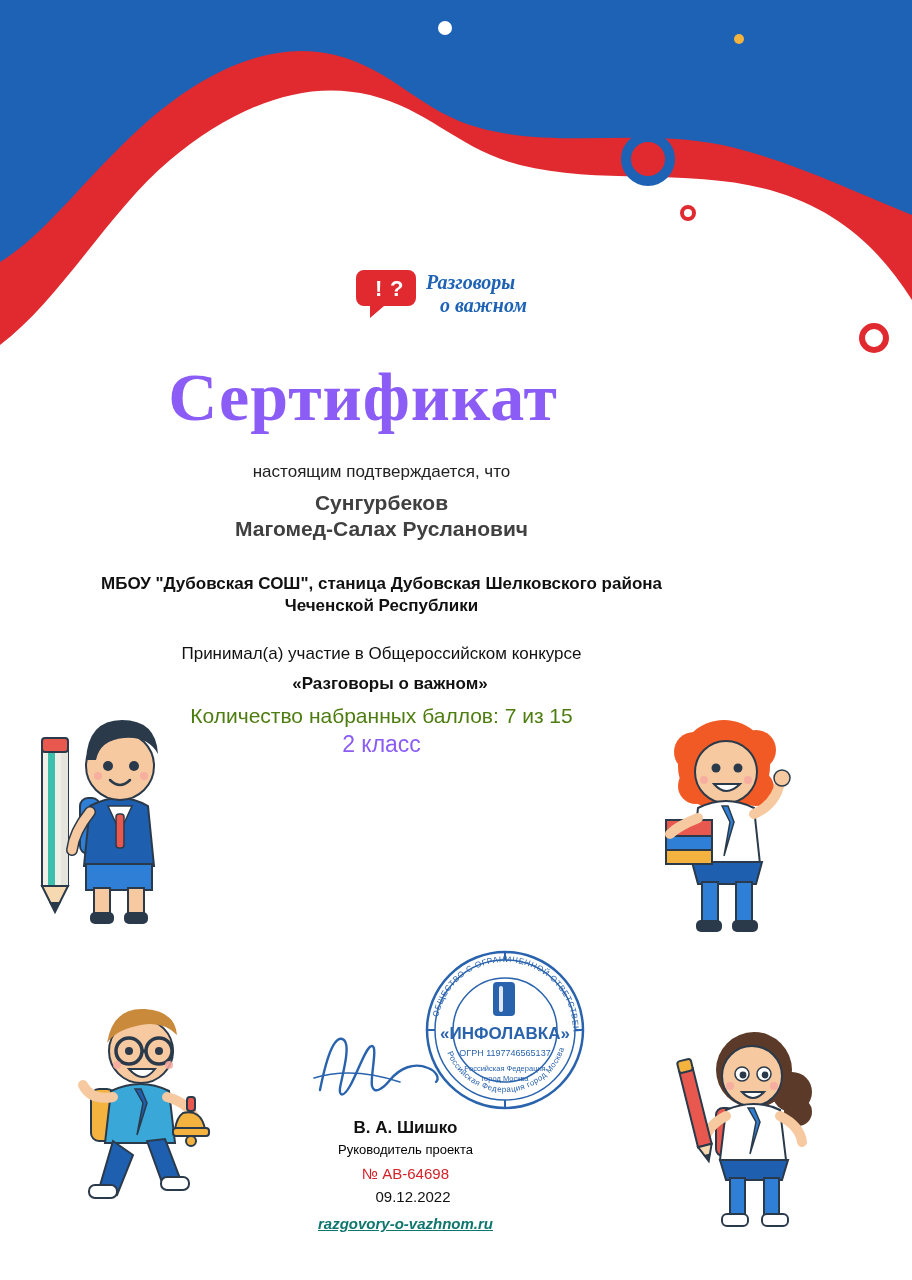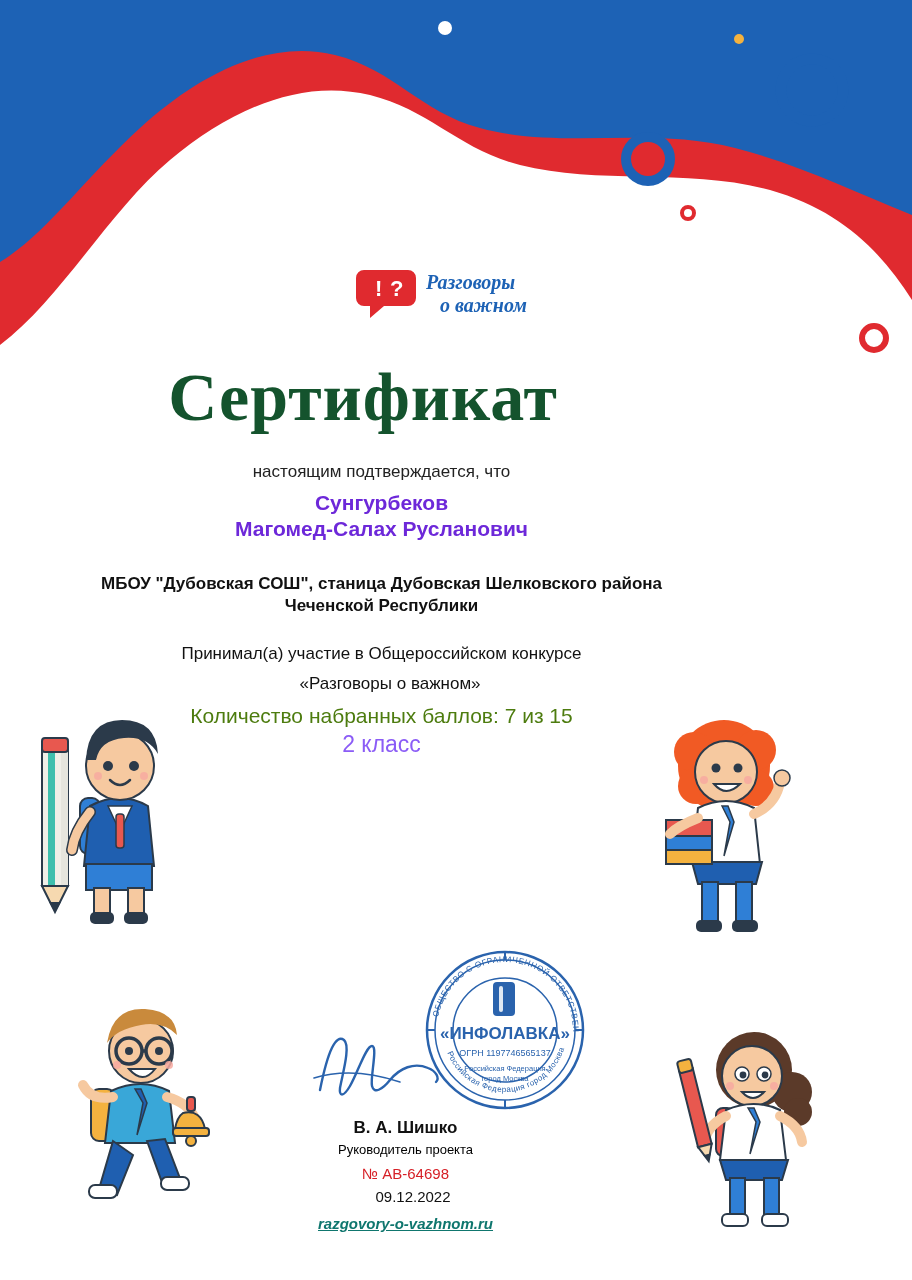--- a/index.html
+++ b/index.html
@@ -43,60 +43,60 @@
   .title {
     position: absolute;
     top: 358px;
     left: 0;
     width: 726px;
     text-align: center;
     font-family: "Liberation Serif", serif;
     font-weight: bold;
     font-size: 68px;
     letter-spacing: 1px;
-    color: #14532d;
+    color: #8b5cf6;
   }
 
   
   .body-text {
     position: absolute;
     top: 462px;
     left: 0;
     width: 763px;
     text-align: center;
     color: #111111;
   }
   .line-confirm {
     font-size: 17px;
     color: #222;
     margin-bottom: 8px;
   }
   .recipient {
     font-size: 21px;
     font-weight: bold;
-    color: #6d28d9;
+    color: #404040;
     line-height: 1.25;
     margin-bottom: 30px;
   }
   .school {
     font-size: 17px;
     font-weight: bold;
     color: #111;
     line-height: 1.35;
     margin-bottom: 26px;
     padding: 0 90px;
   }
   .participation {
     font-size: 17px;
     color: #111;
     margin-bottom: 10px;
   }
   .contest-name {
     font-size: 17px;
-    font-weight: normal;
+    font-weight: bold;
     color: #111;
     margin-bottom: 8px;
     padding-left: 17px;
   }
   .score {
     font-size: 21px;
     color: #4d7c0f;
     line-height: 1.3;
   }
   .grade {

